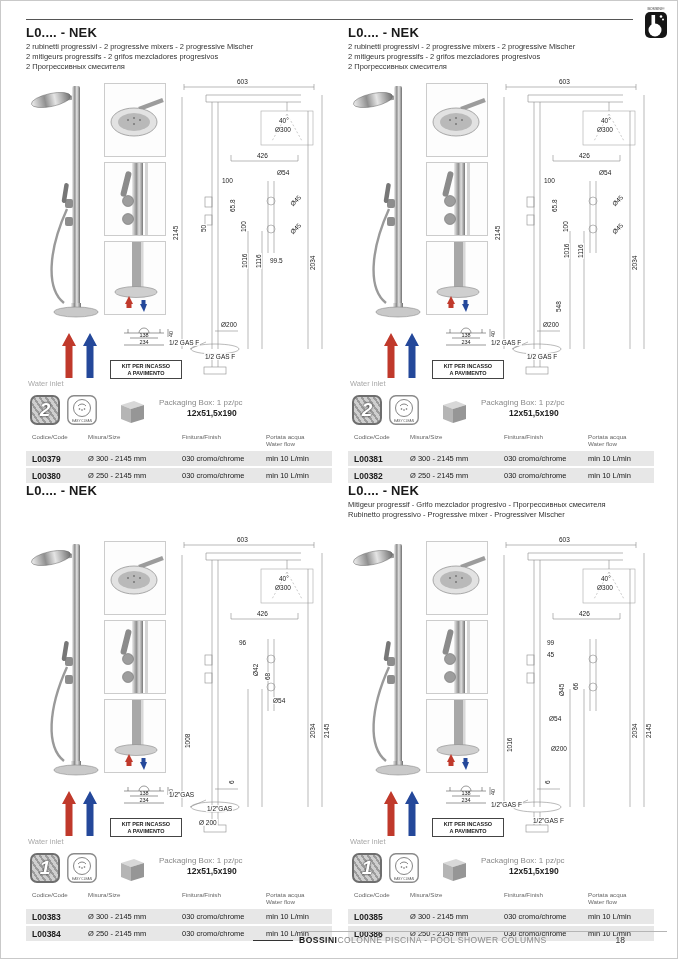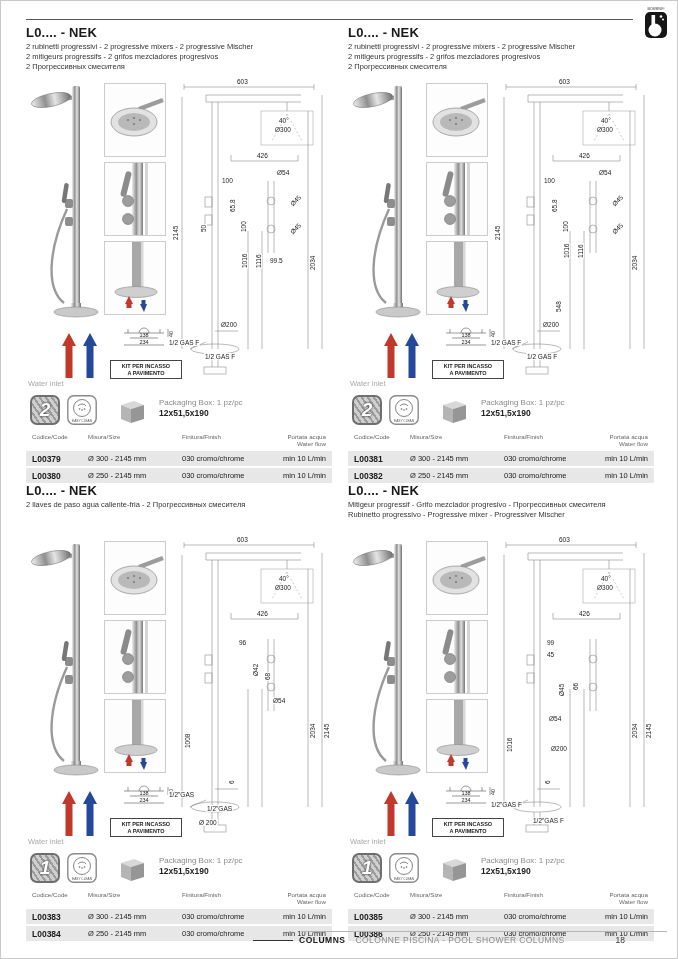--- a/index.html
+++ b/index.html
@@ -25,32 +25,32 @@
   .r90{transform:rotate(-90deg);transform-origin:0 0;}
   .r45{transform:rotate(-45deg);transform-origin:0 0;}
   .pack{position:absolute;left:0;top:370px;width:306px;height:34px;display:flex;align-items:flex-start;}
   .icon-num{width:30px;height:30px;border:2px solid #6e6e6e;border-radius:7px;box-sizing:border-box;
             background:repeating-linear-gradient(55deg,#9c9c9c 0 2px,#cfcfcf 2px 5px);
             display:flex;align-items:center;justify-content:center;margin-left:4px;}
   .icon-num b{font-size:19px;color:#fff;text-shadow:0 0 2px #444,0 0 2px #444;font-style:italic;}
   .icon-easy{display:block;width:30px;height:30px;margin-left:7px;}
   .icon-cube{display:block;width:30px;height:30px;margin-left:20px;}
   .pack-text{margin-left:12px;font-size:8px;color:#8a8a8a;line-height:10px;padding-top:3px;}
-  .pack-text b{display:block;color:#222;font-size:8.5px;}
+  .pack-text b{display:block;color:#222;font-size:8.5px;margin-left:28px;}
   .tbl{position:absolute;left:0;top:406px;width:306px;font-size:7.5px;}
   .th-row{display:flex;color:#666;font-size:6.2px;line-height:7px;padding:2px 0 4px 6px;}
   .tr{display:flex;background:#e7e7e7;height:15px;align-items:center;margin-bottom:2px;padding-left:6px;}
-  .c-code{width:56px;} .c-size{width:94px;} .c-fin{width:84px;} .c-flow{width:60px;text-align:right;}
+  .c-code{width:56px;} .c-size{width:94px;} .c-fin{width:84px;} .c-flow{width:60px;text-align:left;}
   .th.c-flow i{display:block;font-style:normal;}
   .td.c-code{font-weight:bold;font-size:8.5px;}
   .footer-rule{position:absolute;left:300px;right:10px;top:930px;border-top:1px solid #b5b5b5;}
   .footer{position:absolute;left:252px;right:12px;top:934px;display:flex;align-items:center;font-size:8.5px;}
   .f-dash{width:40px;height:1px;background:#333;margin-right:6px;}
   .footer b{letter-spacing:.5px;}
-  .f-title{margin-left:10px;color:#8a8a8a;letter-spacing:.4px;}
+  .f-title{margin-left:0;color:#8a8a8a;letter-spacing:.4px;}
   .f-page{margin-left:auto;margin-right:40px;color:#333;}
 </style>
 </head>
 <body>
 
 <div class="page">
   <div class="header-rule"></div>
   <div class="logo">
   <svg width="30" height="40" viewBox="0 0 30 40">
     <text x="15" y="5" font-size="3.6" text-anchor="middle" fill="#333">BOSSINI®</text>
@@ -489,21 +489,20 @@
         <span class="td c-size">Ø 250 - 2145 mm</span>
         <span class="td c-fin">030 cromo/chrome</span>
         <span class="td c-flow">min 10 L/min</span>
       </div>
     </div>
   </section>
 
   <section class="quad q2">
     <h2 class="q-title">L0.... - NEK</h2>
     <div class="q-desc">
-      <div>2 llaves de paso agua caliente-fria - 2 Прогрессивных смесителя</div>
     </div>
     <div class="figure">
       <div class="photo">
   <svg width="72" height="250" viewBox="0 0 72 250">
     <defs>
       <linearGradient id="chrome" x1="0" y1="0" x2="1" y2="0">
         <stop offset="0" stop-color="#f0f0f0"></stop>
                 <stop offset="0.35" stop-color="#8f8f8f"></stop>
         <stop offset="0.6" stop-color="#e5e5e5"></stop>
                 <stop offset="1" stop-color="#6f6f6f"></stop>
@@ -912,17 +911,17 @@
         <span class="td c-size">Ø 250 - 2145 mm</span>
         <span class="td c-fin">030 cromo/chrome</span>
         <span class="td c-flow">min 10 L/min</span>
       </div>
     </div>
   </section>
 
   <div class="footer-rule"></div>
   <div class="footer">
     <span class="f-dash"></span>
-    <b>COLUMNS</b>
+    <b>BOSSINI</b>
     <span class="f-title">COLONNE PISCINA - POOL SHOWER COLUMNS</span>
     <span class="f-page">18</span>
   </div>
 </div>
 
 </body></html>

